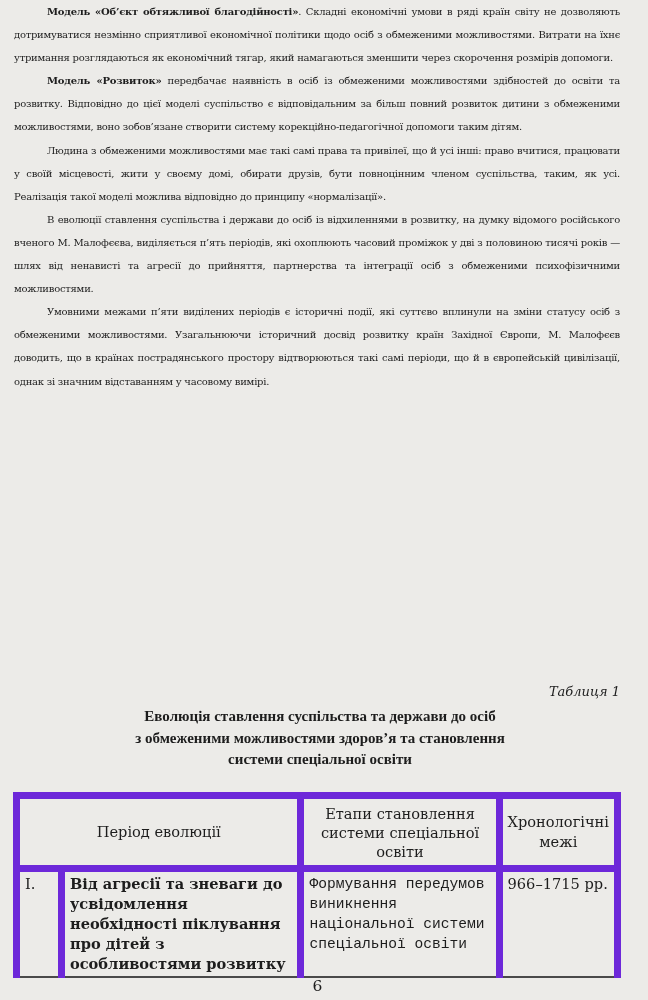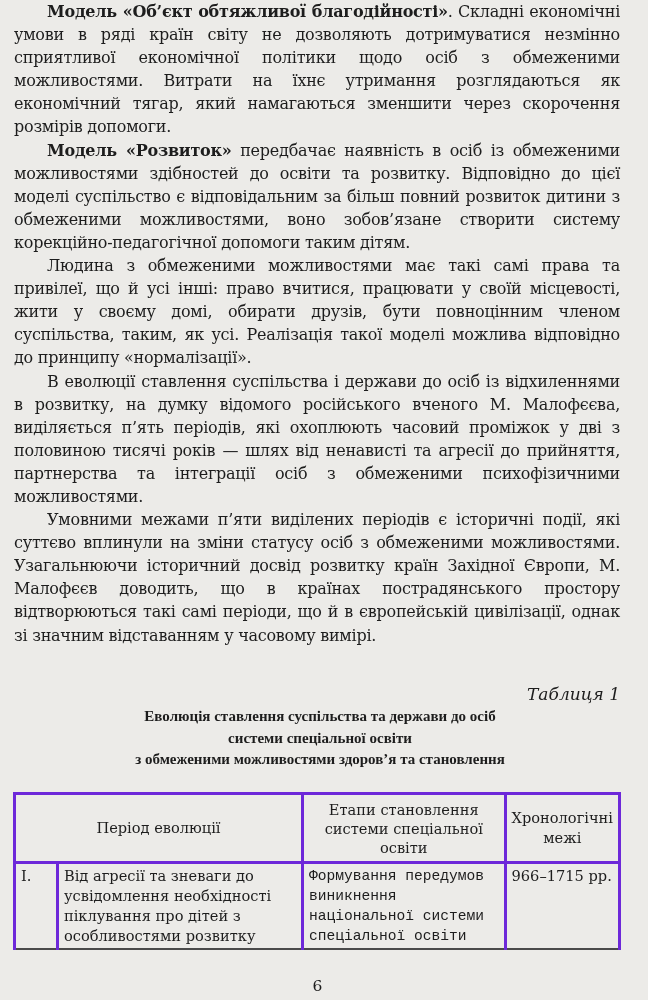--- a/index.html
+++ b/index.html
@@ -5,49 +5,49 @@
   html, body { margin: 0; padding: 0; }
   body {
     width: 648px; height: 1000px; overflow: hidden;
     background: #ecebe8;
     color: #1d1d1d;
     font-family: "DejaVu Serif", serif;
   }
   .page { position: relative; width: 648px; height: 1000px; }
   .text-block {
     position: absolute; left: 14px; width: 606px; top: 0px;
-    font-size: 16px; line-height: 23.1px;
+    font-size: 10px; line-height: 23.1px;
     letter-spacing: -0.25px;
   }
   .para {
     margin: 0; text-align: justify; text-indent: 33px;
     padding-top: 0;
   }
   .para b { font-weight: bold; }
   .table-label {
     position: absolute; right: 28px; top: 684px;
-    font-style: italic; font-size: 17px;
+    font-style: italic; font-size: 13px;
   }
   .table-title {
     position: absolute; left: 40px; width: 560px; top: 706px;
     text-align: center; font-weight: bold; font-size: 15px; line-height: 21.5px; font-family: Liberation Serif, serif;
   }
   table.evo {
     position: absolute; left: 13px; top: 792px; width: 608px;
     border-collapse: collapse; font-size: 14.6px; line-height: 20px;
   }
   table.evo th, table.evo td {
-    border: 3px solid #6d28d9; vertical-align: top; padding: 2px 5px 2px 5px;
+    border: 7px solid #6d28d9; vertical-align: top; padding: 2px 5px 2px 5px;
   }
   table.evo th { font-weight: normal; text-align: center; vertical-align: middle; height: 62px; }
   table.evo tr:last-child td { border-bottom: 2px solid #4a4a4a; }
   table.evo th.h3 { font-weight: normal; }
   table.evo th.h2 { line-height: 19px; }
   table.evo td.num { width: 31px; }
-  table.evo td.period { width: 238px; }
+  table.evo td.period { width: 238px; font-weight: bold; }
   table.evo td.stage { width: 194px; font-family: Liberation Mono, monospace; }
   .page-num {
     position: absolute; left: 0; width: 635px; top: 977px;
     text-align: center; font-size: 15.5px;
   }
 </style>
 </head>
 <body>
 
 <div class="page">
@@ -57,22 +57,22 @@
     <p class="para"><b>Модель «Розвиток»</b><span> передбачає наявність в осіб із обмеженими можливостями здібностей до освіти та розвитку. Відповідно до цієї моделі суспільство є відповідальним за більш повний розвиток дитини з обмеженими можливостями, воно зобов’язане створити систему корекційно-педагогічної допомоги таким дітям.</span></p>
     <p class="para"><span>Людина з обмеженими можливостями має такі самі права та привілеї, що й усі інші: право вчитися, працювати у своїй місцевості, жити у своєму домі, обирати друзів, бути повноцінним членом суспільства, таким, як усі. Реалізація такої моделі можлива відповідно до принципу «нормалізації».</span></p>
     <p class="para"><span>В еволюції ставлення суспільства і держави до осіб із відхиленнями в розвитку, на думку відомого російського вченого М. Малофєєва, виділяється п’ять періодів, які охоплюють часовий проміжок у дві з половиною тисячі років — шлях від ненависті та агресії до прийняття, партнерства та інтеграції осіб з обмеженими психофізичними можливостями.</span></p>
     <p class="para"><span>Умовними межами п’яти виділених періодів є історичні події, які суттєво вплинули на зміни статусу осіб з обмеженими можливостями. Узагальнюючи історичний досвід розвитку країн Західної Європи, М. Малофєєв доводить, що в країнах пострадянського простору відтворюються такі самі періоди, що й в європейській цивілізації, однак зі значним відставанням у часовому вимірі.</span></p>
   </div>
 
   <div class="table-label">Таблиця 1</div>
 
   <div class="table-title">
     <div>Еволюція ставлення суспільства та держави до осіб</div>
+    <div>з обмеженими можливостями здоров’я та становлення</div>
     <div>системи спеціальної освіти</div>
-    <div>з обмеженими можливостями здоров’я та становлення</div>
   </div>
 
   <table class="evo">
     <tbody>
         <tr>
       <th colspan="2">Період еволюції</th>
       <th class="h2">Етапи становлення системи спеціальної освіти</th>
       <th class="h3">Хронологічні межі</th>
     </tr>
     <tr>

